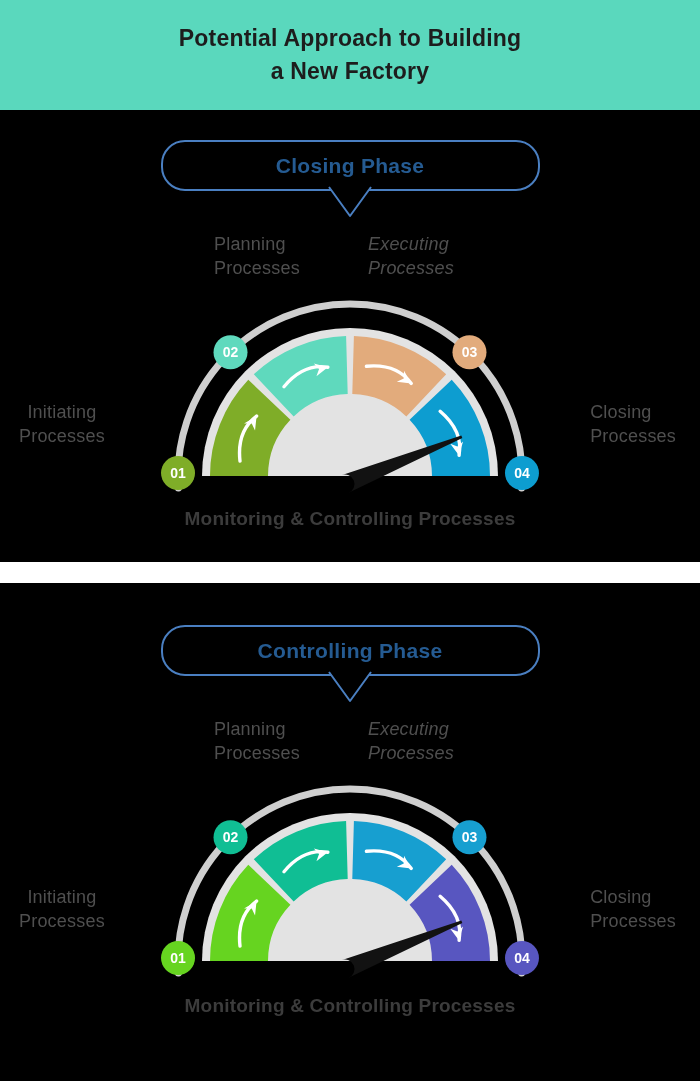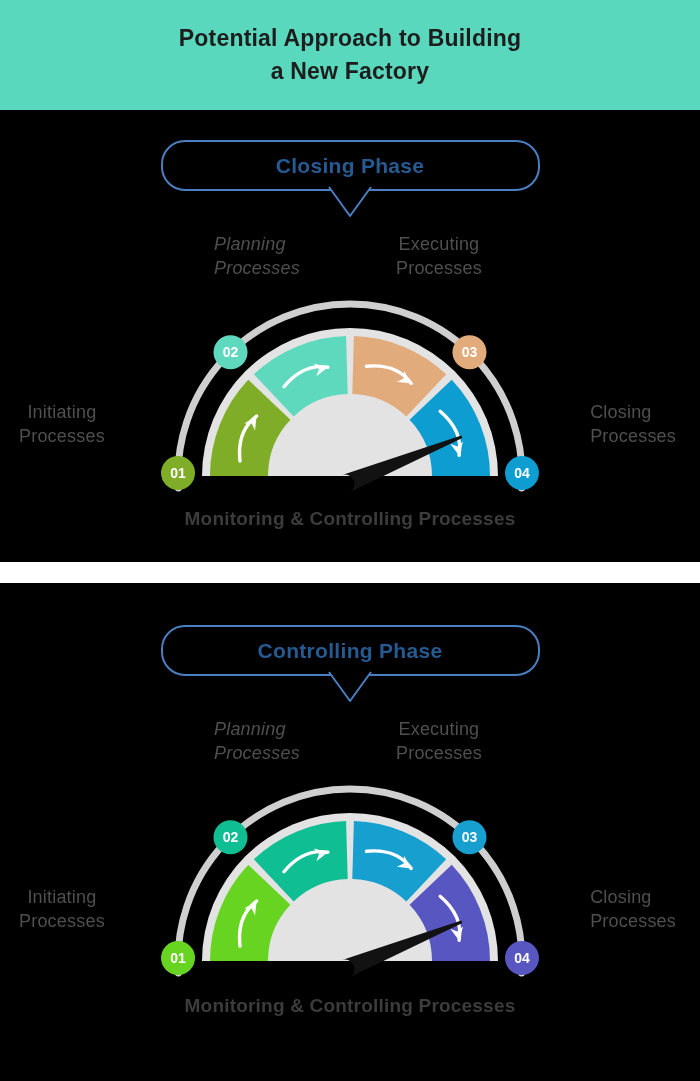--- a/index.html
+++ b/index.html
@@ -49,22 +49,22 @@
   .gauge{position:absolute;left:0;width:700px;height:230px;}
   .gauge svg{display:block;margin:0 auto;}
 
   
   .side-label{
     position:absolute;color:#4f4f4f;font-size:18px;line-height:1.35;
     letter-spacing:.2px;white-space:pre-line;
   }
   .label-initiating{left:19px;text-align:center;}
   .label-closing{right:24px;text-align:left;}
-  .label-planning{left:214px;text-align:left;font-style:italic;}
-  .label-executing{left:396px;text-align:center;}
+  .label-planning{left:214px;text-align:left;}
+  .label-executing{left:368px;text-align:left;font-style:italic;}
   .caption{
     position:absolute;left:0;width:700px;text-align:center;
     color:#3c3c3c;font-size:19px;font-weight:bold;letter-spacing:.2px;
   }
 </style>
 </head>
 <body>
 
 <div class="page">
 

